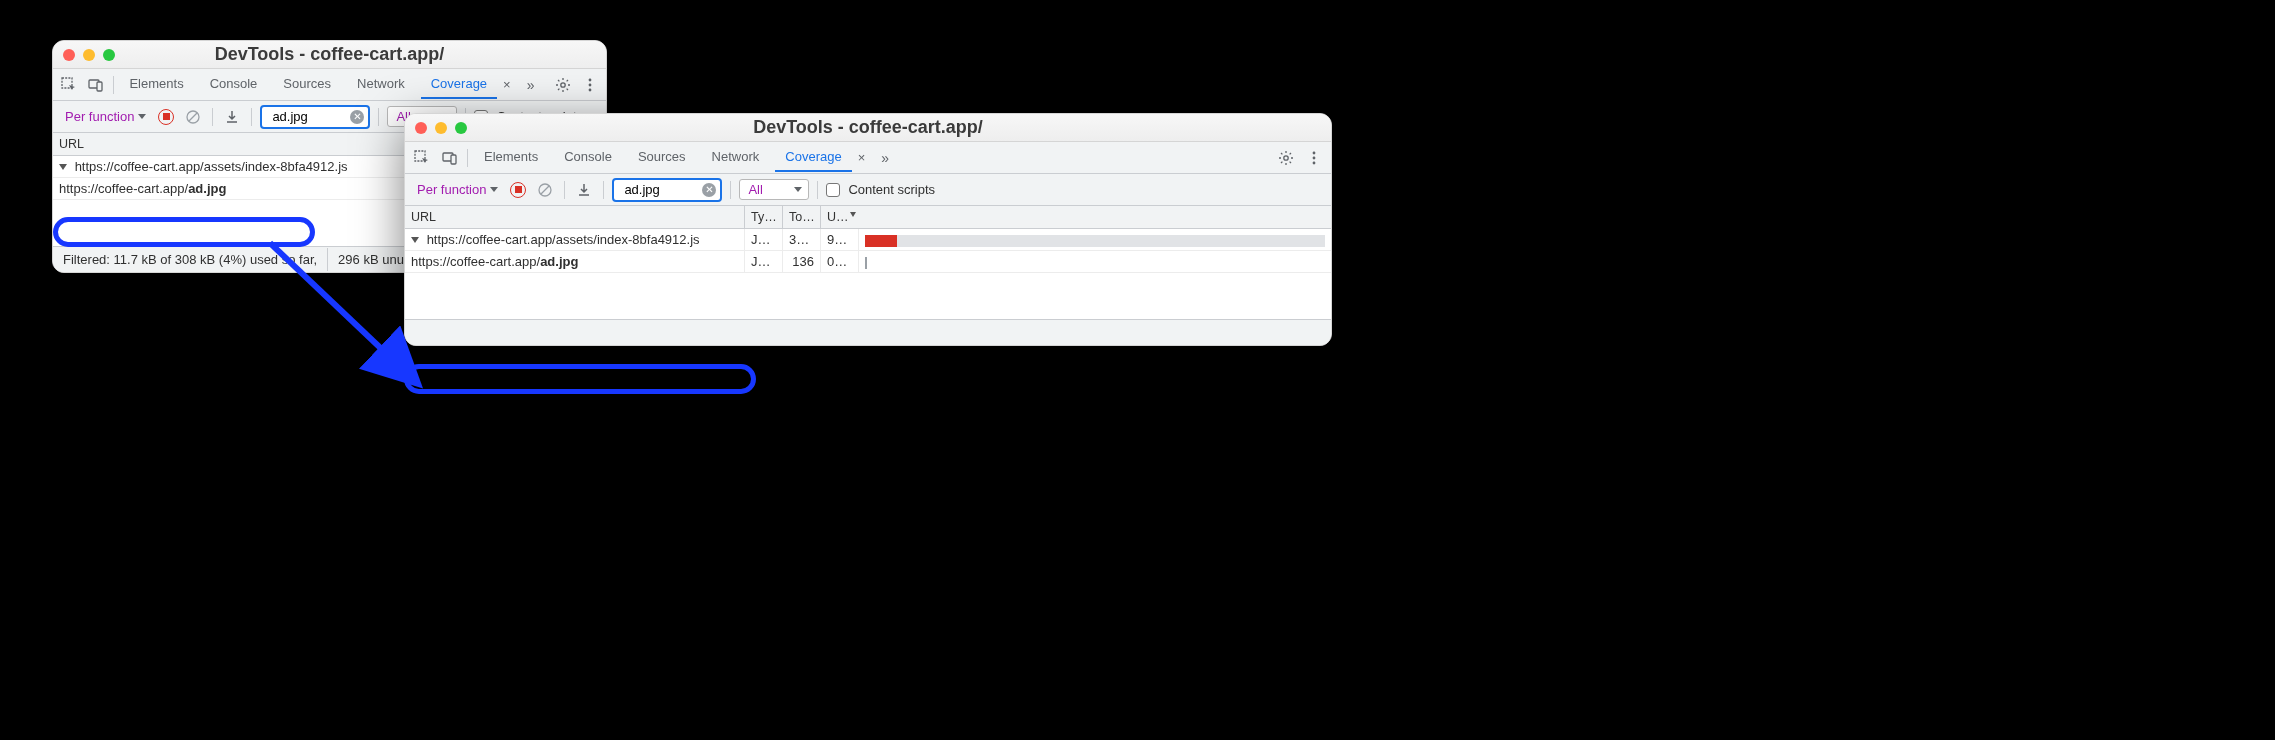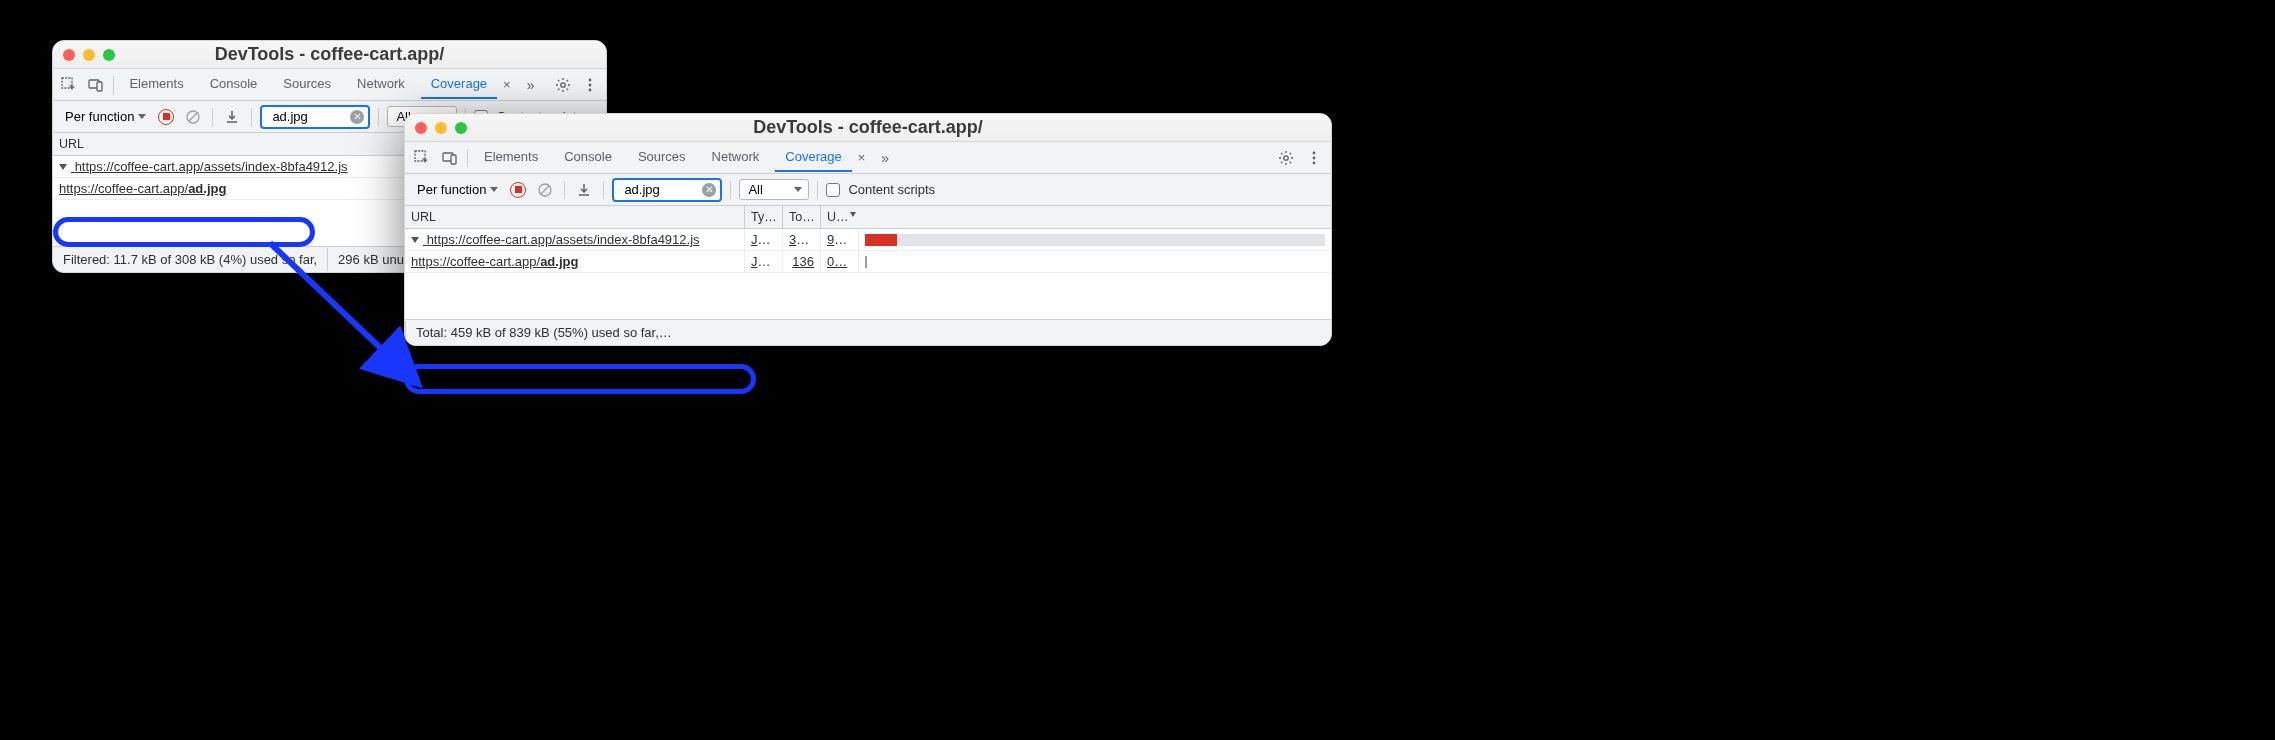--- a/index.html
+++ b/index.html
@@ -46,21 +46,21 @@
   .tab-close { margin-left:-4px; color:#5f6368; padding:4px; }
   .more-tabs { color:#5f6368; padding:4px 6px; font-size:14px; }
   .spacer { flex:1; }
   .toolbar {
     display:flex; align-items:center; gap:8px;
     height:32px; padding:0 8px;
     background:#f1f3f4; border-bottom:1px solid #cacdd1;
   }
   .dropdown {
     display:flex; align-items:center; gap:4px;
-    color:#000000; padding:2px 4px;
+    color:#a21caf; padding:2px 4px;
   }
   .dropdown.box { border:1px solid #b8b8b8; background:#fff; border-radius:3px; padding:2px 6px 2px 8px; min-width:70px; justify-content:space-between; }
   .tri { width:0; height:0; border-left:4px solid transparent; border-right:4px solid transparent; border-top:5px solid #5f6368; }
   .rec-btn { width:16px; height:16px; border:1.5px solid #d93025; border-radius:50%; display:flex; align-items:center; justify-content:center; }
   .rec-btn .inner { width:7px; height:7px; background:#d93025; }
   .nourl { color:#9aa0a6; }
   .dl { display:flex; align-items:center; }
   .search {
     display:flex; align-items:center;
     border:2px solid #1a73e8; border-radius:4px;
@@ -75,23 +75,23 @@
   .colhdr {
     display:flex;
     background:#f1f3f4;
     border-bottom:1px solid #cacdd1;
     font-size:12.5px;
     color:#333;
   }
   .colhdr .cell { padding:4px 6px; border-right:1px solid #cacdd1; }
   .colhdr .cell:last-child { border-right:none; }
   .row {
-    display:flex; align-items:flex-start;
+    display:flex; align-items:center;
     border-bottom:1px solid #ececec;
-    font-size:13px; min-height:22px;text-decoration:underline;
+    font-size:13px; min-height:22px;
   }
   .row .cell { padding:3px 6px; border-right:1px solid #ececec; overflow:hidden; white-space:nowrap; text-overflow:ellipsis; }
   .row .cell:last-child { border-right:none; }
   .disclosure { display:inline-block; width:0; height:0; border-left:4px solid transparent; border-right:4px solid transparent; border-top:6px solid #555; margin-right:4px; vertical-align:1px; }
   .row .indent { }
   .usage-bar { height:12px; background:#e1e3e6; position:relative; margin-top:2px; }
   .usage-bar .fill { position:absolute; left:0; top:0; bottom:0; background:#d93025; }
 
   .statusbar {
     display:flex; align-items:center;
@@ -340,21 +340,20 @@
       <div class="cell" style="flex:1">
         <div class="usage-bar" style="background:transparent">
             <div class="fill" style="width:2px;background:#9aa0a6"></div>
           </div>
       </div>
     </div>
     <div style="height:46px"></div>
   </div>
 
   <div class="statusbar">
-    <div class="seg" style="flex:1;border-left:1px solid #cacdd1">Total: 459 kB of 839 kB (55%) used so far,…</div>
   </div>
 </div>
 
 <div class="highlight" style="left:53px;  top:217px; width:262px; height:30px;"></div>
 <div class="highlight" style="left:404px; top:364px; width:352px; height:30px;"></div>
 
 <svg class="arrow" style="left:260px; top:228px;" width="180" height="170">
   <defs>
     <marker id="ah" markerWidth="10" markerHeight="10" refX="7" refY="5" orient="auto">
       <path d="M0,0 L10,5 L0,10 z" fill="#1737ff"></path>

